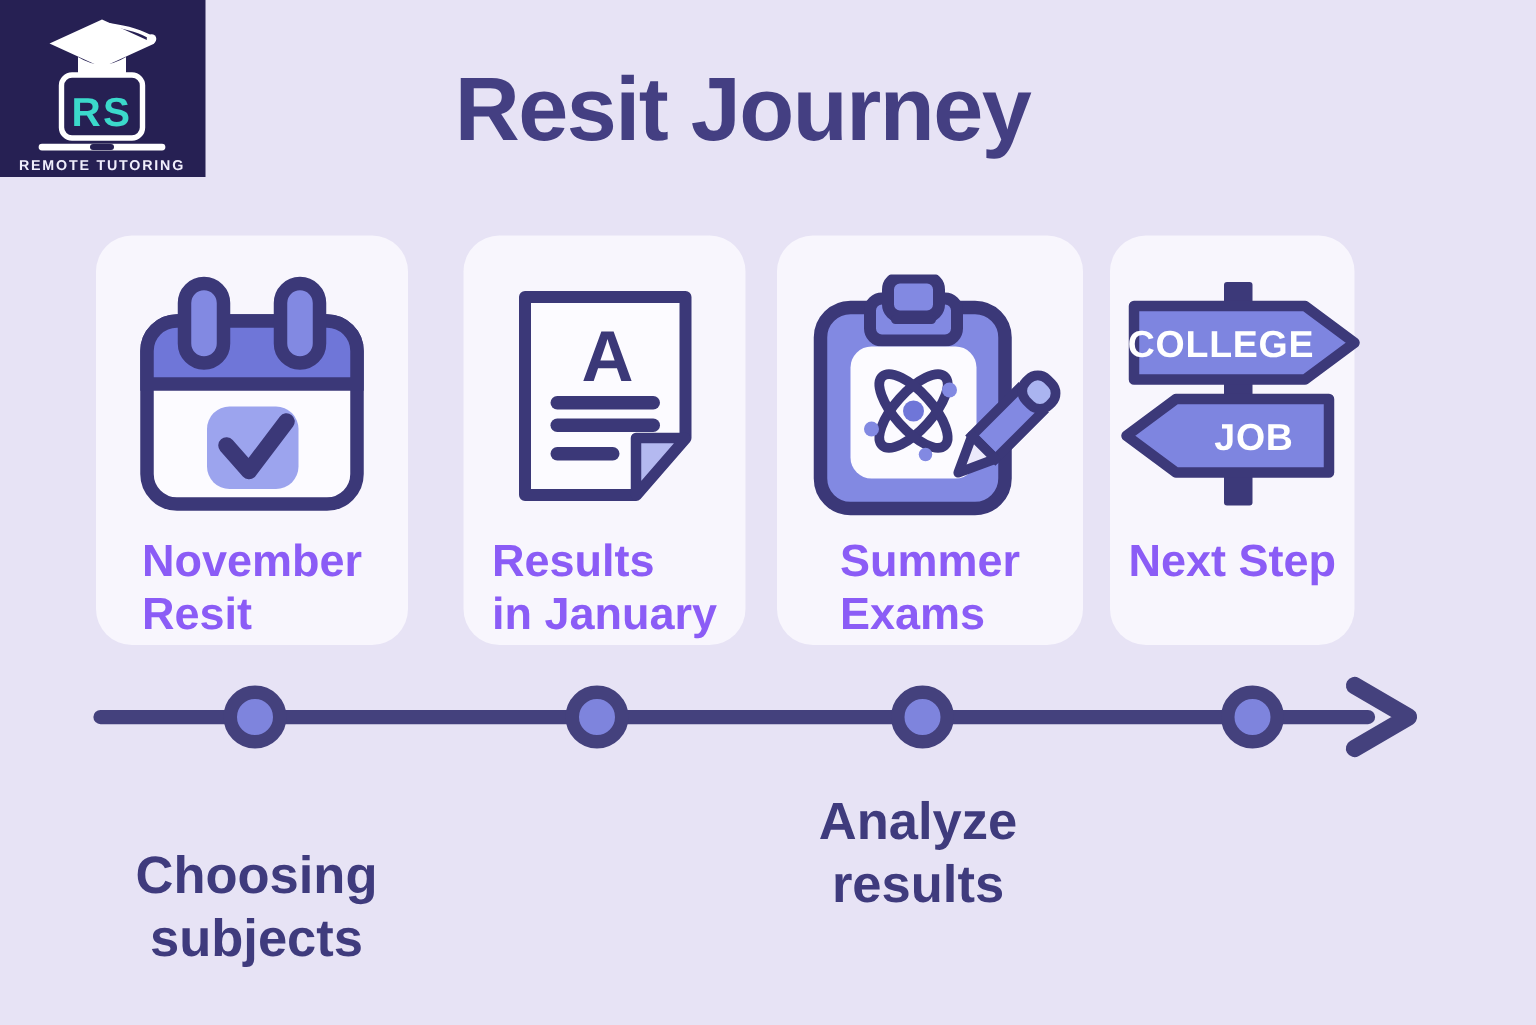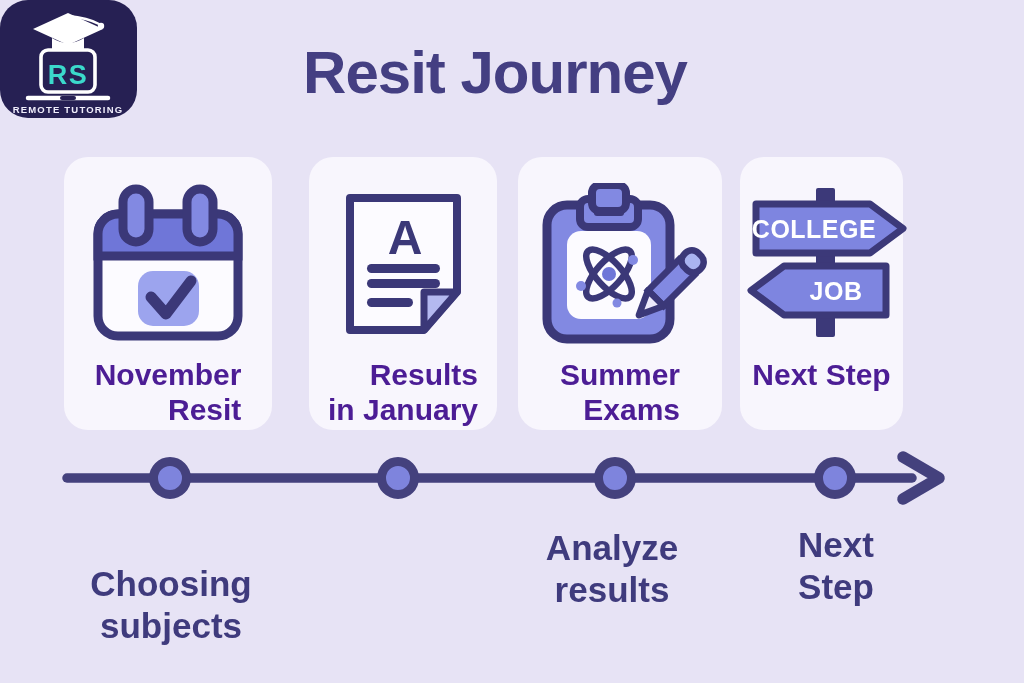--- a/index.html
+++ b/index.html
@@ -8,21 +8,20 @@
     background:#e7e3f5;
     font-family:"Liberation Sans", sans-serif;
     -webkit-font-smoothing:antialiased;
   }
   .canvas{position:absolute;inset:0;}
 
   
   .logo{
     position:absolute;left:0;top:0;width:137px;height:118px;
     background:#262053;
-    border-radius:28px;
   }
 
   
   .title{
     position:absolute;left:0;top:38px;width:1024px;
     padding-right:34px;box-sizing:border-box;
     text-align:center;
     font-size:60px;font-weight:800;letter-spacing:-1px;
     color:#443f82;
   }
@@ -38,21 +37,21 @@
   .card2{left:309px;width:188px;}
   .card3{left:518px;width:204px;}
   .card4{left:740px;width:163px;}
   .icon-wrap{
     height:178px;display:flex;align-items:center;justify-content:center;
     flex:0 0 auto;
   }
   .card-label{
     margin-top:4px;
     font-size:30px;line-height:1.18;font-weight:bold;
-    color:#4c1d95;text-align:right;white-space:pre-line;
+    color:#8b5cf6;text-align:left;white-space:pre-line;
   }
 
   
   .timeline-svg{position:absolute;left:0;top:444px;}
   .milestone{
     position:absolute;width:320px;top:524px;
     font-size:35px;line-height:1.2;font-weight:bold;
     color:#3f3b7d;text-align:center;white-space:pre-line;
   }
   .ms1{left:11px;margin-top:39px;}
@@ -170,16 +169,14 @@
     <circle cx="170" cy="34" r="16.5" fill="#7e84dd" stroke="#44417d" stroke-width="9"></circle>
     <circle cx="398" cy="34" r="16.5" fill="#7e84dd" stroke="#44417d" stroke-width="9"></circle>
     <circle cx="615" cy="34" r="16.5" fill="#7e84dd" stroke="#44417d" stroke-width="9"></circle>
     <circle cx="835" cy="34" r="16.5" fill="#7e84dd" stroke="#44417d" stroke-width="9"></circle>
   </svg>
 
   <div class="milestone ms1">Choosing
 subjects</div>
   <div class="milestone ms3">Analyze
 results</div>
-  <div class="milestone ms4">Next
-Step</div>
 
 </div>
 
 </body></html>

